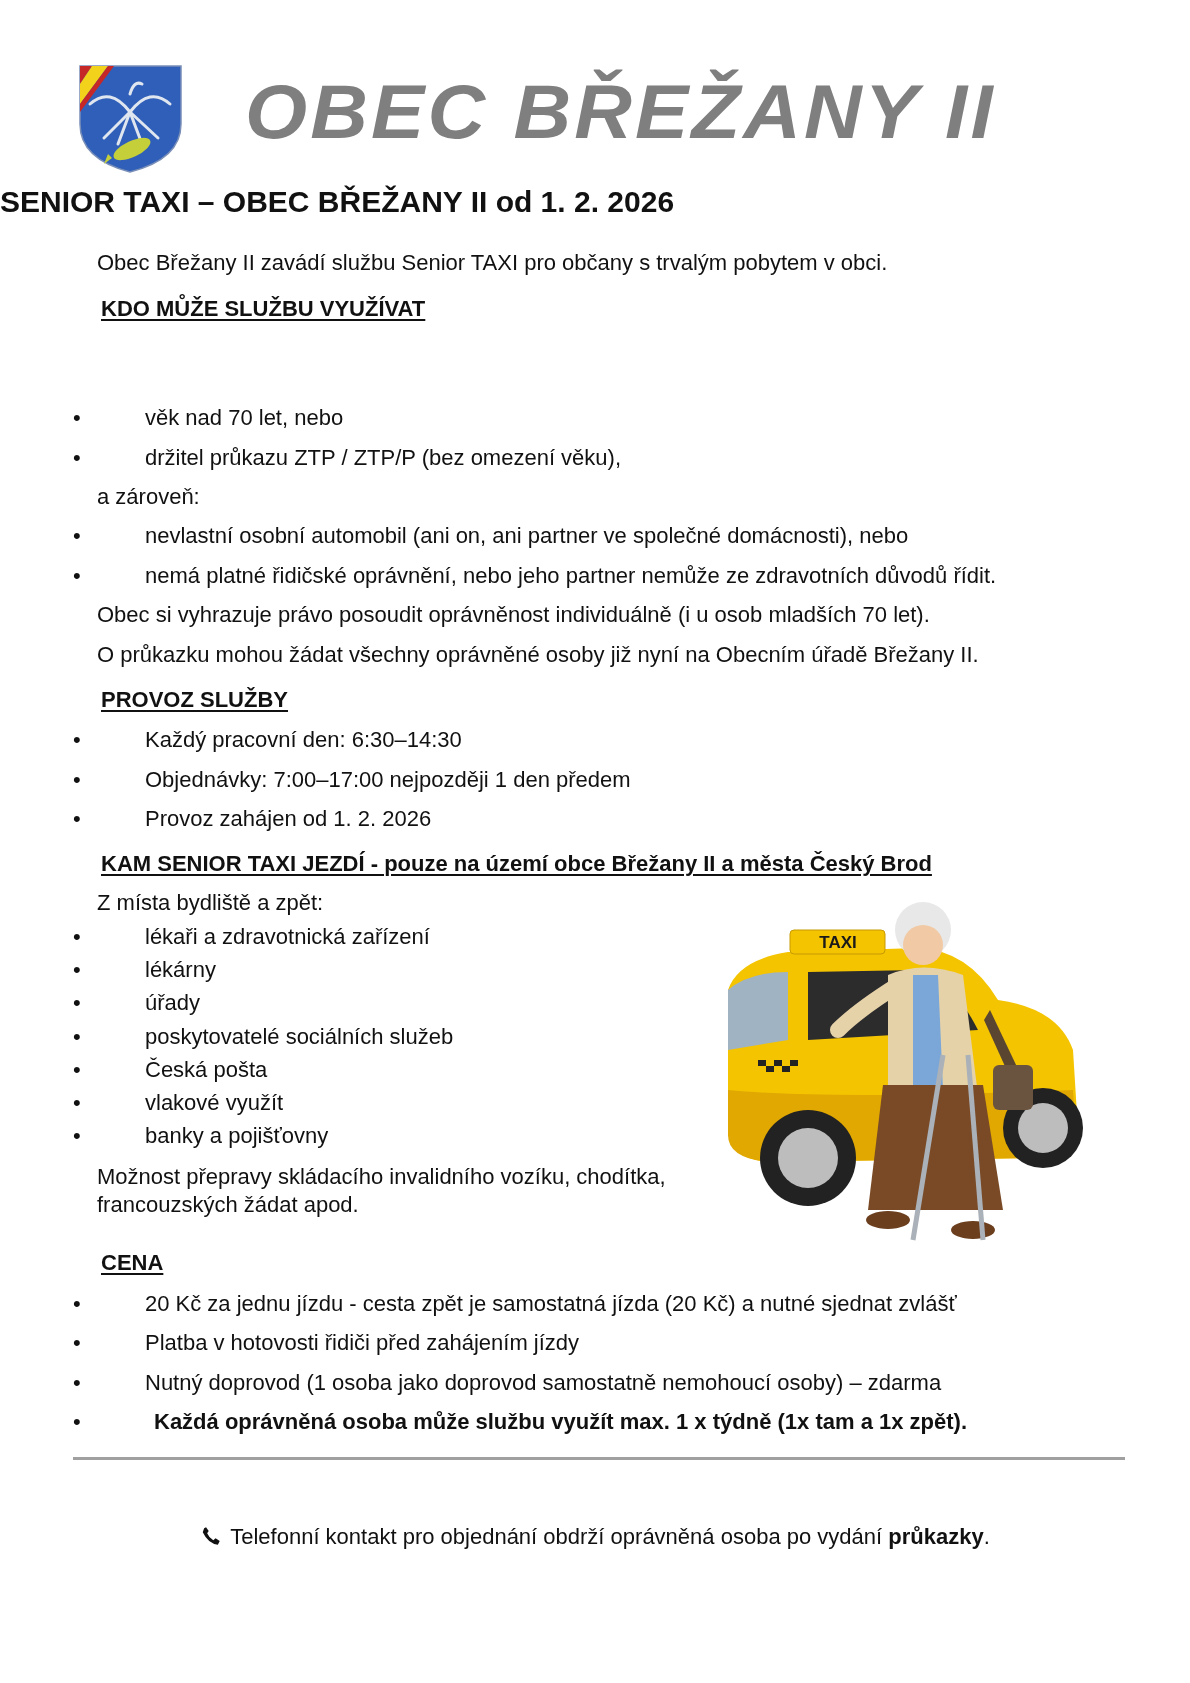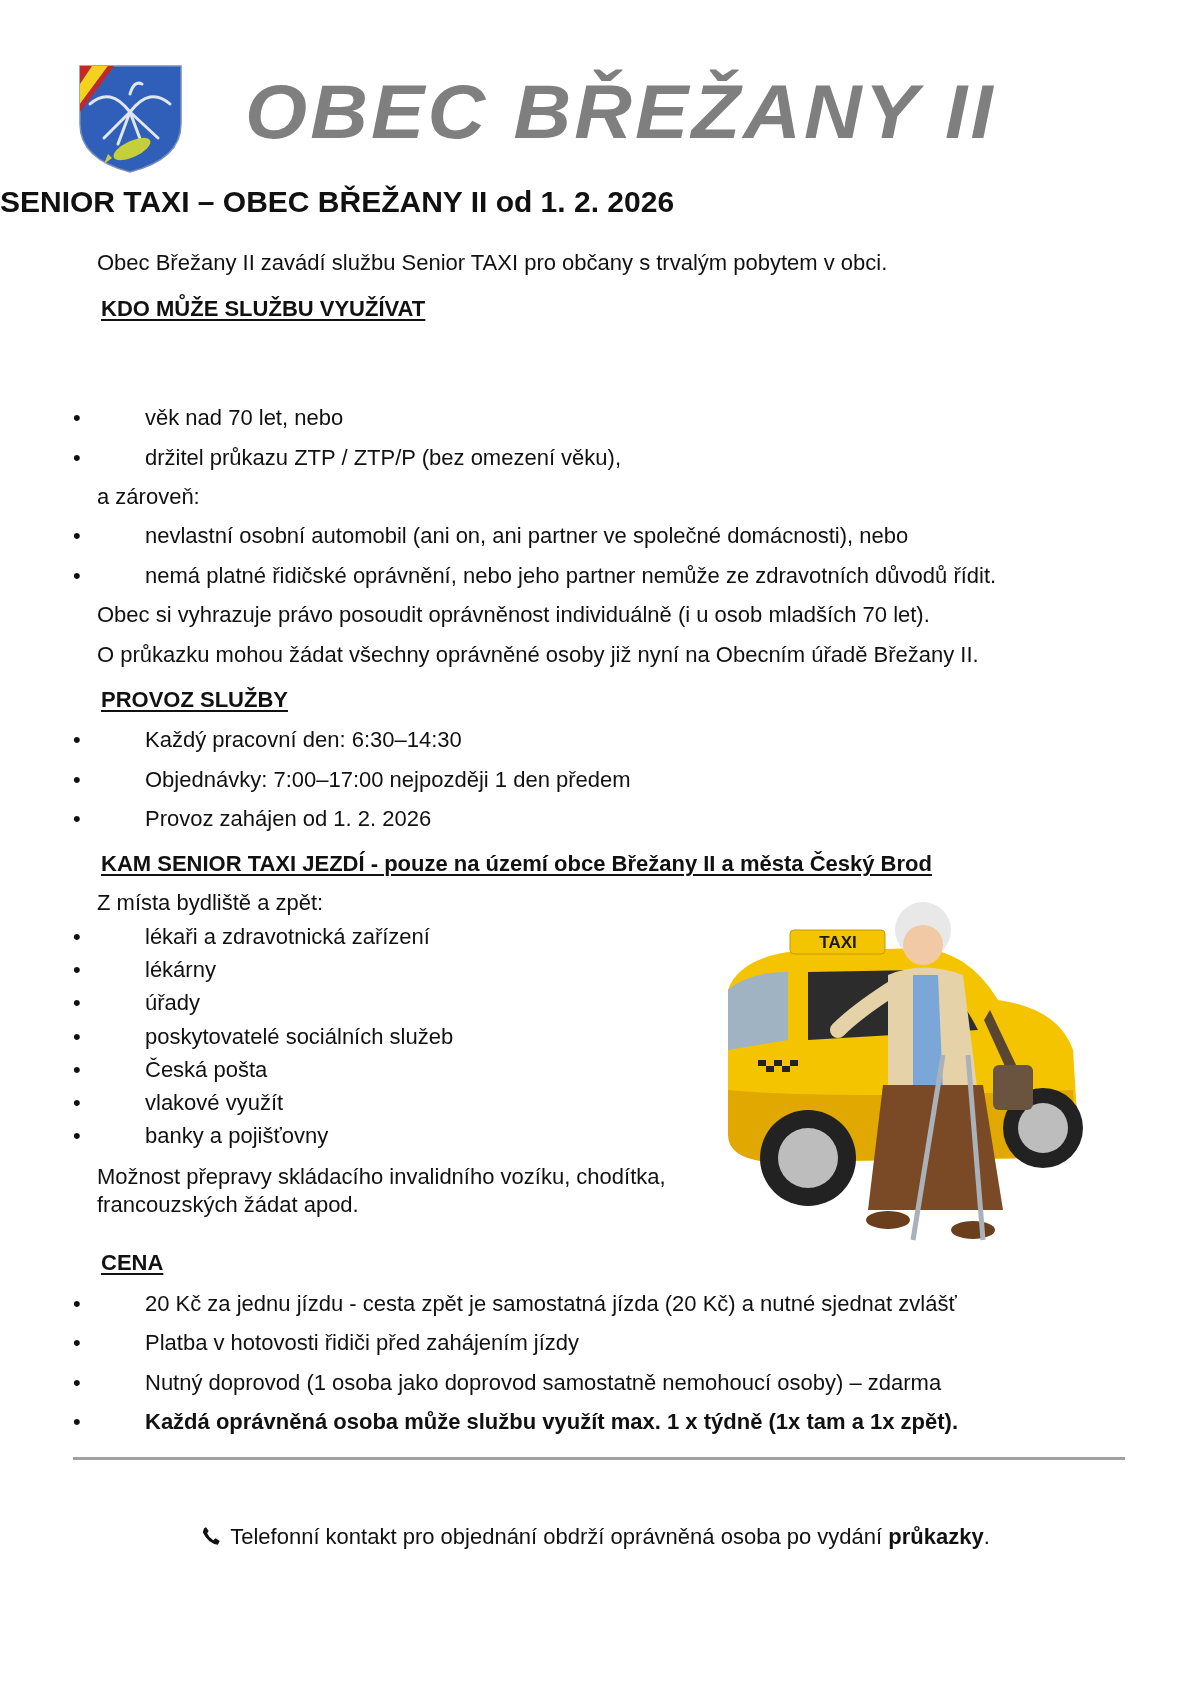--- a/index.html
+++ b/index.html
@@ -16,21 +16,21 @@
                text-decoration-thickness: 2px; text-underline-offset: 4px; }
 
   .txt { position: absolute; left: 73px; font-size: 22px; line-height: 26px; white-space: nowrap; margin-left: 24px; }
   .justify { position: absolute; left: 73px; width: 1050px; font-size: 22px; line-height: 26px;
              text-align: justify; text-align-last: left; }
   .head { position: absolute; left: 73px; font-size: 22px; font-weight: bold;
           text-decoration: underline; text-underline-offset: 3px; white-space: nowrap; margin-left: 28px; }
   .bul { position: absolute; left: 73px; font-size: 22px; line-height: 26px; white-space: nowrap; }
   .bul .dot { position: absolute; left: 0; top: 0; width: 20px; }
   .bul .t { position: absolute; left: 72px; top: 0; white-space: nowrap; }
-  .bul.bold .t { font-weight: bold; }
+  .bul.bold .t { font-weight: bold; margin-left: 9px; }
 
   .hr { position: absolute; left: 73px; width: 1052px; top: 1457px; height: 3px; background: #a0a0a0; }
   .contact { position: absolute; left: 0; width: 1190px; top: 1524px; text-align: center;
              font-size: 22px; white-space: nowrap; }
   .contact .phone { display: inline-block; width: 22px; height: 22px; vertical-align: -3px; margin-right: 8px; }
 
   .illus { position: absolute; left: 728px; top: 890px; width: 360px; height: 360px; }
 </style>
 </head>
 <body>

